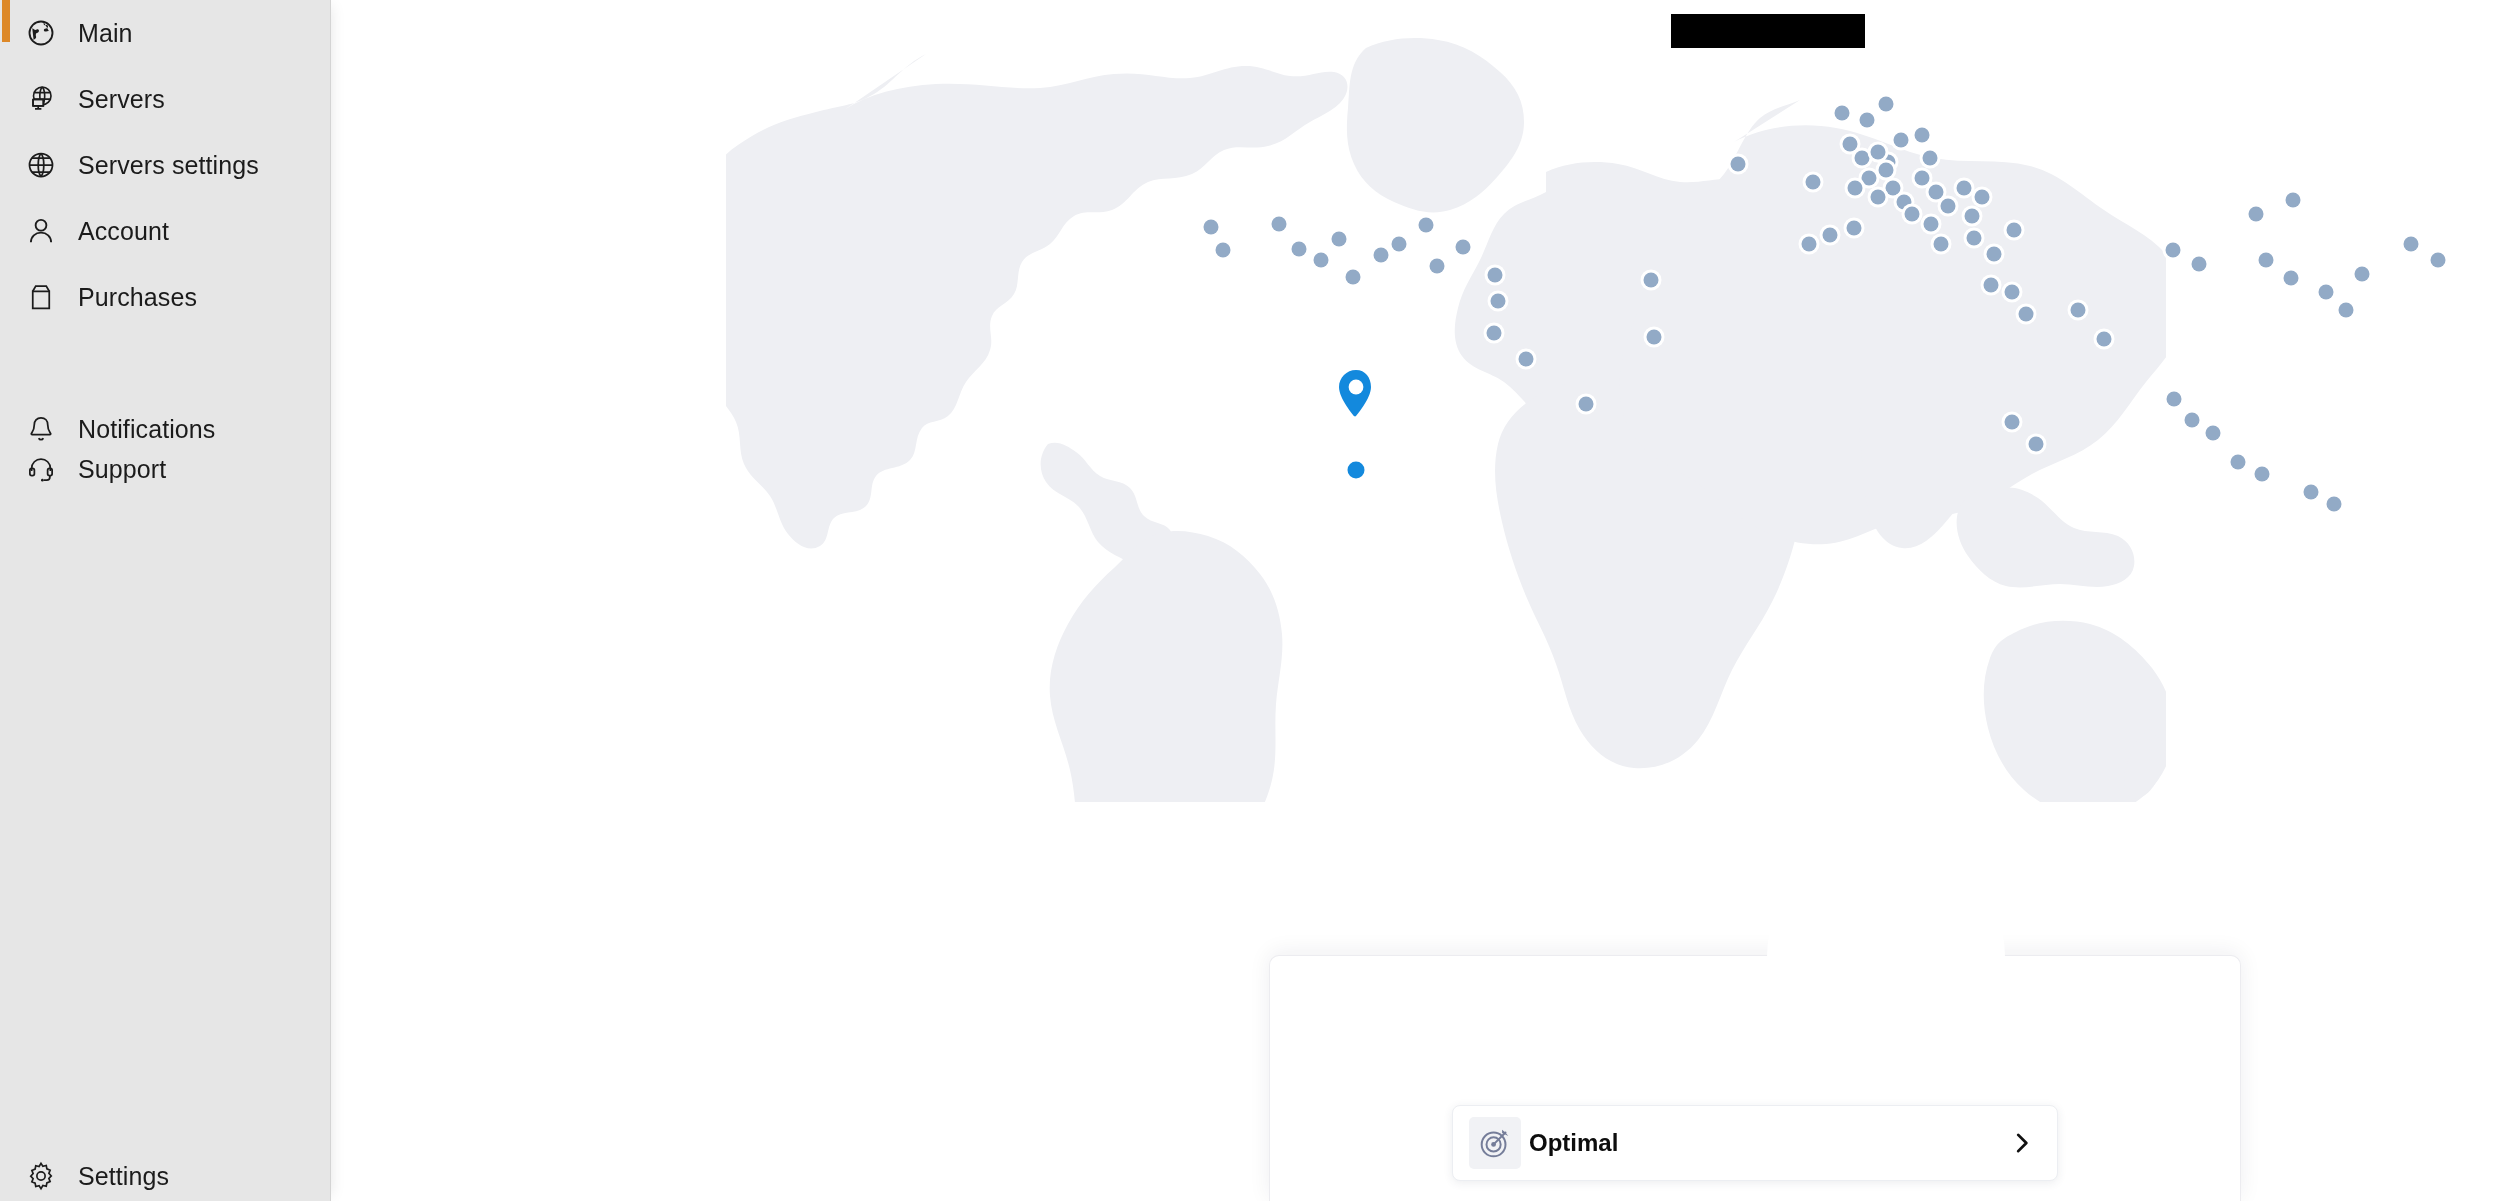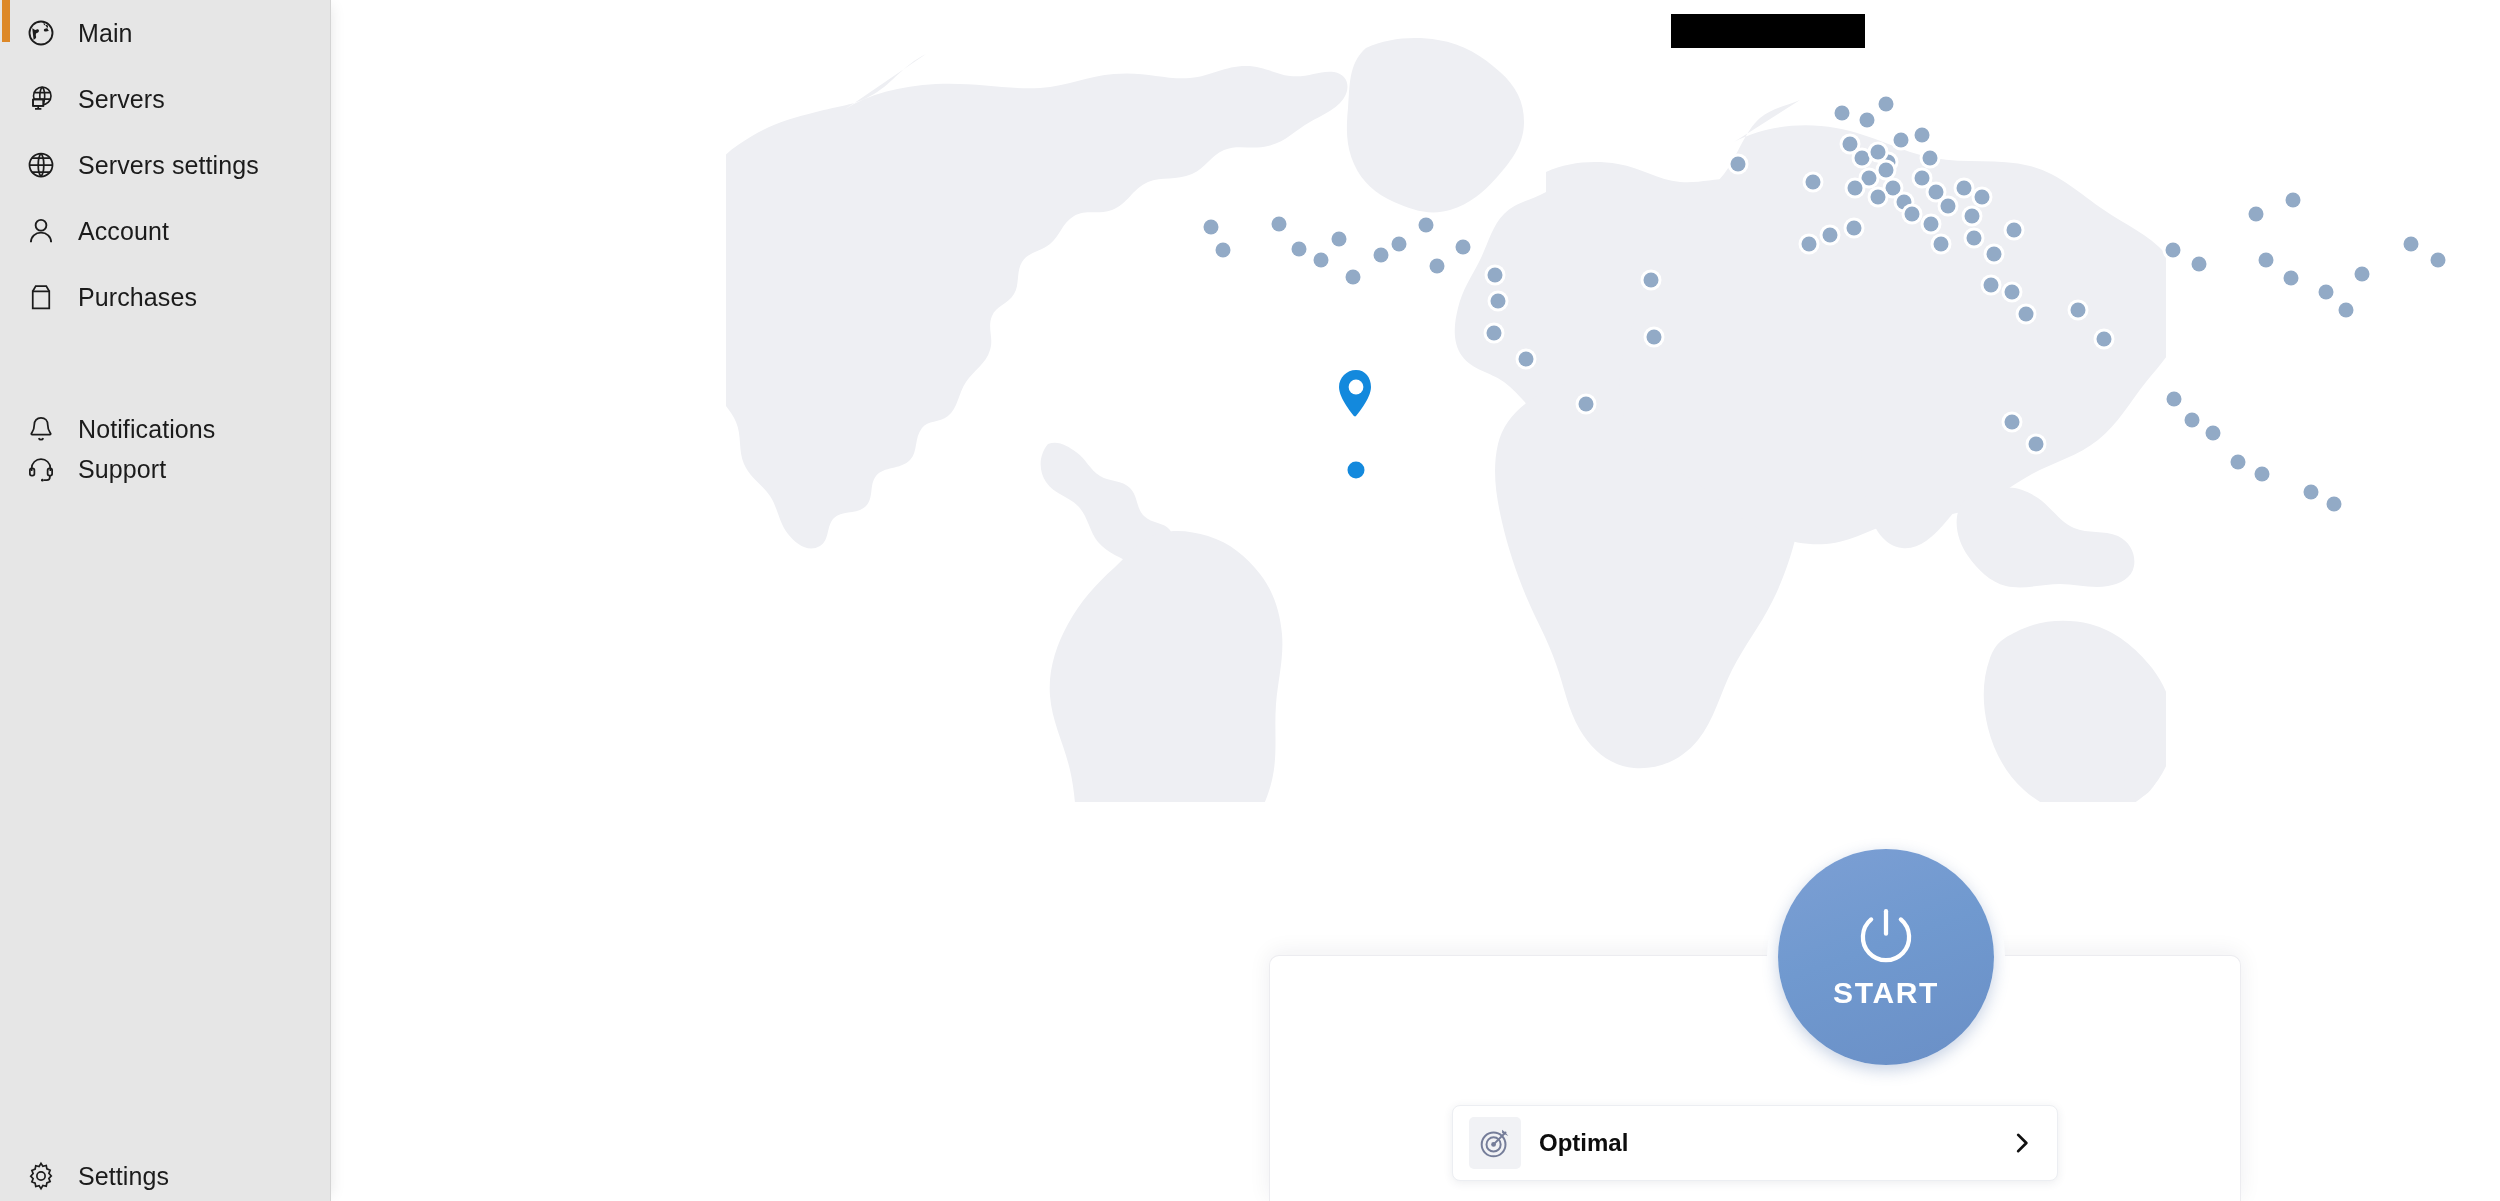--- a/index.html
+++ b/index.html
@@ -226,21 +226,21 @@
     border-radius: 5px;
     display: flex;
     align-items: center;
     justify-content: center;
     color: #757d99;
     flex: none;
   }
   #server-icon-tile svg { display: block; }
 
   #server-text {
-    margin-left: 18px;
+    margin-left: 8px;
     display: flex;
     flex-direction: column;
     justify-content: center;
     flex: 1;
     min-width: 0;
   }
 
   #server-title {
     font-size: 24px;
     font-weight: bold;
@@ -485,29 +485,20 @@
         <circle cx="17" cy="17" r="7.4" fill="#ffffff"></circle>
       </svg>
     </div>
     <div id="location-dot"></div>
 
     <div id="redaction-bar"></div>
 
     <div id="bottom-panel"></div>
 
     <div id="start-halo"></div>
-    <button id="start-button">
-      <span class="power-glyph">
-        <svg width="66" height="66" viewBox="0 0 24 24" fill="none" stroke="#ffffff" stroke-width="1.55" stroke-linecap="round">
-          <path d="M12 2.6v8.2"></path>
-          <path d="M6.6 5.6a8.4 8.4 0 1 0 10.8 0"></path>
-        </svg>
-      </span>
-      <span id="start-label">START</span>
-    </button>
 
     <div id="server-card">
       <span id="server-icon-tile">
         <svg width="34" height="34" viewBox="0 0 24 24" fill="none" stroke="currentColor" stroke-width="1.4">
           <circle cx="11" cy="13" r="8.4"></circle>
           <circle cx="11" cy="13" r="5"></circle>
           <circle cx="11" cy="13" r="1.7" fill="currentColor" stroke="none"></circle>
           <path d="M11 13 19.4 4.6" stroke-linecap="round"></path>
           <path d="M17 2.6 19.4 4.6 21.4 2.2 19.4 4.6 21.4 7 17 4.9Z" fill="currentColor" stroke="none"></path>
         </svg>

